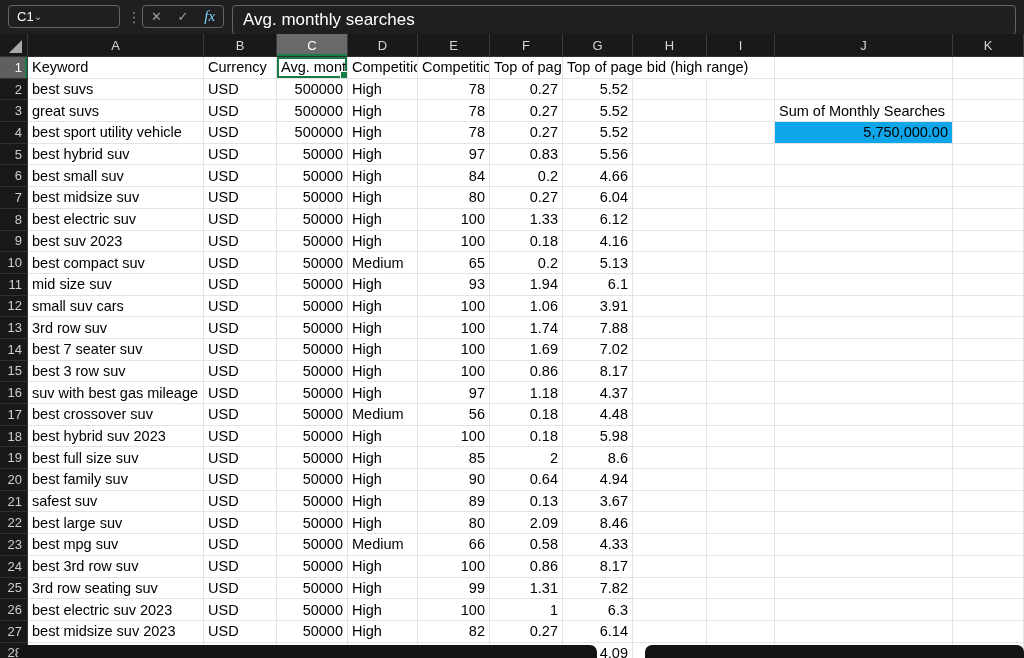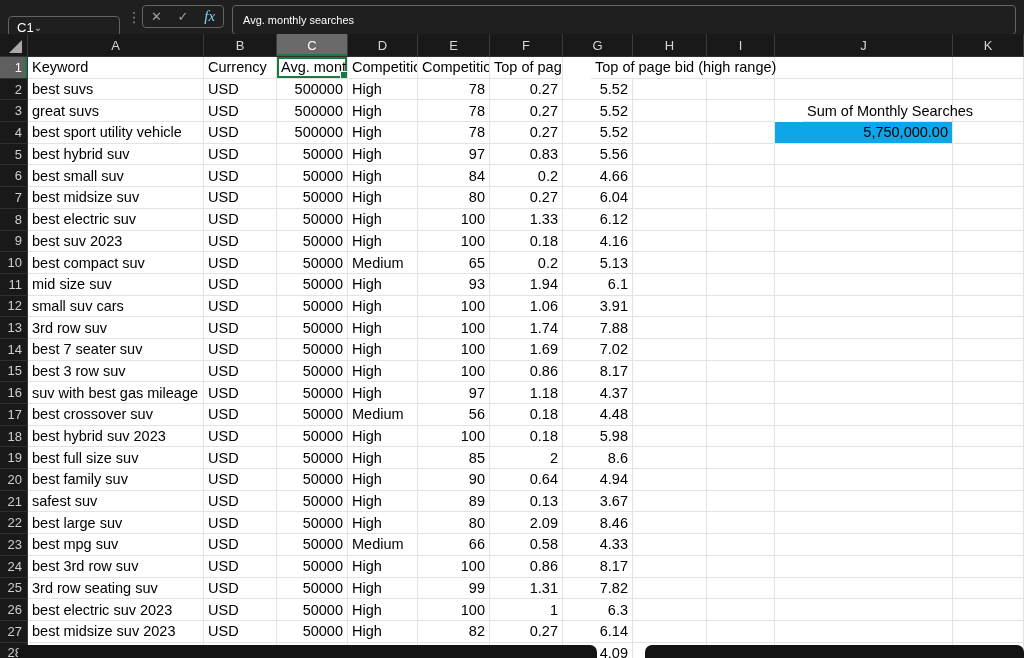--- a/index.html
+++ b/index.html
@@ -1,52 +1,52 @@
 <!DOCTYPE html>
 <html><head>
 <meta charset="utf-8">
 <style>
   html,body{margin:0;padding:0;background:#000;}
   .app{position:relative;width:1024px;height:658px;background:#fff;overflow:hidden;
        font-family:"Liberation Sans",sans-serif;}
   
   .topbar{position:absolute;top:0;left:0;width:1024px;height:34px;background:#1f1f1f;}
-  .namebox{position:absolute;left:8px;top:16px;width:112px;height:23px;border:1px solid #646464;
+  .namebox{position:absolute;left:8px;top:5px;width:112px;height:23px;border:1px solid #646464;
            border-radius:4px;box-sizing:border-box;display:flex;align-items:center;
            padding:0 8px;color:#fff;font-size:13px;cursor:default;}
   .chev{color:#bdbdbd;font-size:10px;line-height:1;}
   .dots{position:absolute;left:127px;top:5px;height:23px;width:14px;display:flex;align-items:center;
         justify-content:center;color:#8f8f8f;font-size:14px;}
   .fxgroup{position:absolute;left:142px;top:5px;width:82px;height:23px;border:1px solid #646464;
            border-radius:4px;box-sizing:border-box;display:flex;align-items:center;
            justify-content:space-around;}
   .icox{color:#a0a0a0;font-size:13px;line-height:1;}
   .fx{color:#7dd3fc;font-style:italic;font-family:"Liberation Serif",serif;font-size:15px;line-height:1;}
   .formulabox{position:absolute;left:232px;top:5px;right:8px;height:30px;border:1px solid #646464;
               border-radius:4px;box-sizing:border-box;display:flex;align-items:center;
-              padding:0 10px;color:#fff;font-size:11px;white-space:nowrap;overflow:hidden;}
+              padding:0 10px;color:#fff;font-size:17px;white-space:nowrap;overflow:hidden;}
   
   #sheet{position:absolute;top:34px;left:0;display:grid;}
   .corner{background:#191919;position:relative;border-right:1px solid #3a3a3a;
           border-bottom:1px solid #303030;box-sizing:border-box;}
   .tri{position:absolute;right:5px;bottom:3px;width:0;height:0;
        border-bottom:13px solid #a9a9a9;border-left:13px solid transparent;}
   .colhead{background:#191919;color:#d6d6d6;font-size:13px;display:flex;align-items:center;
            justify-content:center;border-right:1px solid #3a3a3a;border-bottom:1px solid #303030;
            box-sizing:border-box;cursor:default;}
   .selcol{background:#6a6a6a;color:#fff;box-shadow:inset 0 -2px 0 0 #1a7a44;}
   .rowhead{background:#191919;color:#cfcfcf;font-size:13px;display:flex;align-items:center;
            justify-content:flex-end;padding-right:5px;border-right:1px solid #3a3a3a;
            border-bottom:1px solid #303030;box-sizing:border-box;cursor:default;}
   .selrow{background:#5f5f5f;color:#fff;box-shadow:inset -2px 0 0 0 #1a7a44;}
   .cell{background:#fff;color:#000;font-size:14.5px;display:flex;align-items:center;
         padding:0 4px;border-right:1px solid #e3e3e3;border-bottom:1px solid #e3e3e3;
         box-sizing:border-box;white-space:nowrap;overflow:hidden;cursor:default;}
   .num{justify-content:flex-end;}
-  .spill{overflow:visible;z-index:1;margin-left:28px;}
+  .spill{overflow:visible;z-index:1;}
   .selcell{position:relative;box-shadow:inset 0 0 0 2px #1a7a44;overflow:hidden;}
   .selcell::after{content:"";position:absolute;right:0;bottom:0;width:6px;height:6px;
                   background:#1a7a44;border-left:1px solid #fff;border-top:1px solid #fff;}
   .yellow{background:#0ea5e9;}
   
   .thumb{position:absolute;top:645px;height:13px;background:#141414;
          border-radius:7px 7px 0 0;z-index:5;}
   #thumb-left{left:18px;width:579px;}
   #thumb-right{left:645px;width:379px;}
 </style>

